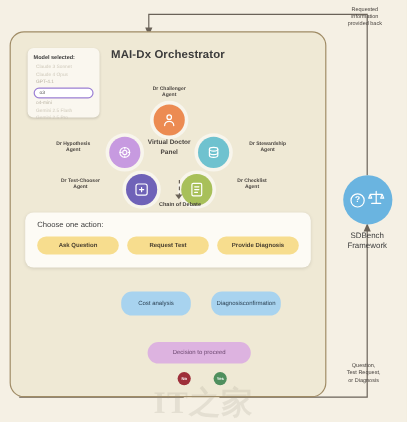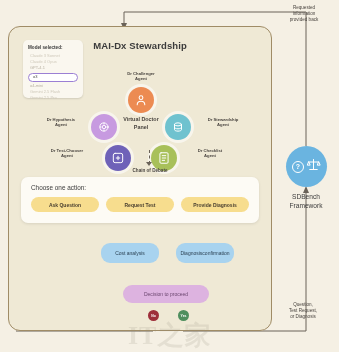--- a/index.html
+++ b/index.html
@@ -266,21 +266,21 @@
   <path d="M183,303 L183,331" fill="none" stroke="#6a6258" stroke-width=".9"></path>
 
   <path d="M183,331 L306,331 L306,190" fill="none" stroke="#6a6258" stroke-width="1"></path>
   <polygon points="306,186 303,193 309,193" fill="#6a6258"></polygon>
 
   <path d="M153,331 L16,331" fill="none" stroke="#6a6258" stroke-width="1"></path>
 </svg>
 
 <div id="orchestrator-panel">
 
-  <div id="panel-title">MAI-Dx Stewardship</div>
+  <div id="panel-title">MAI-Dx Orchestrator</div>
 
   <div id="model-card">
     <div id="model-card-title">Model selected:</div>
     <div class="model-option dim2">Claude 3 Sonnet</div>
     <div class="model-option dim2">Claude 4 Opus</div>
     <div class="model-option">GPT-4.1</div>
     <div class="model-option selected">o3</div>
     <div class="model-option">o4-mini</div>
     <div class="model-option dim2">Gemini 2.5 Flash</div>
     <div class="model-option dim2">Gemini 2.5 Pro</div>

